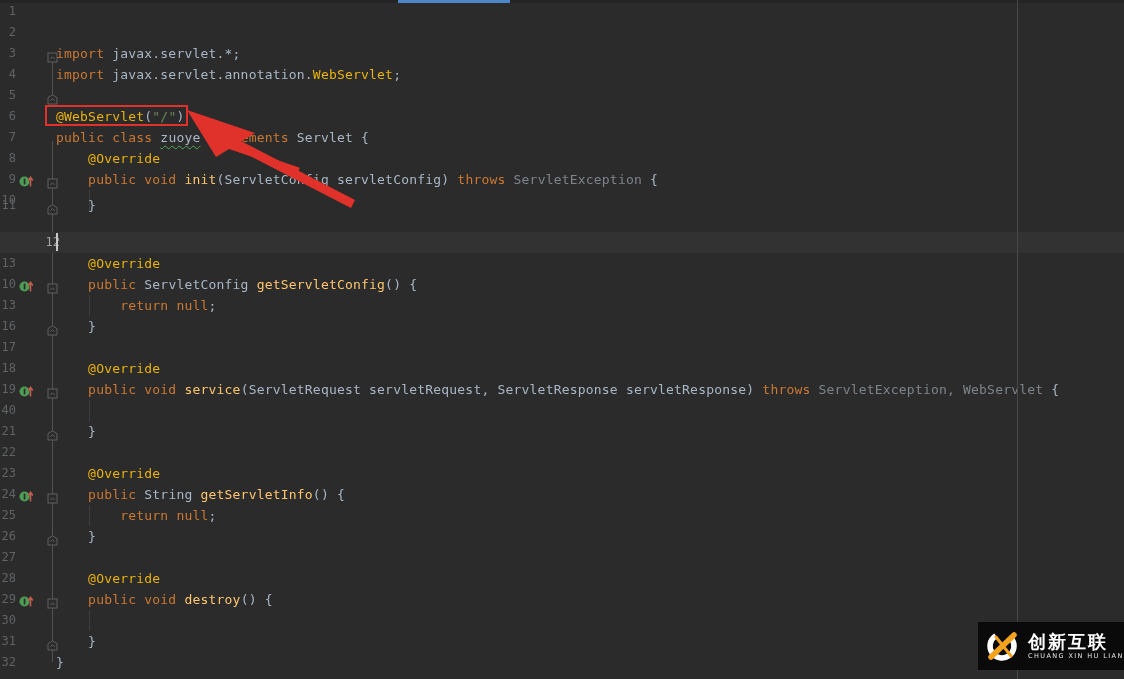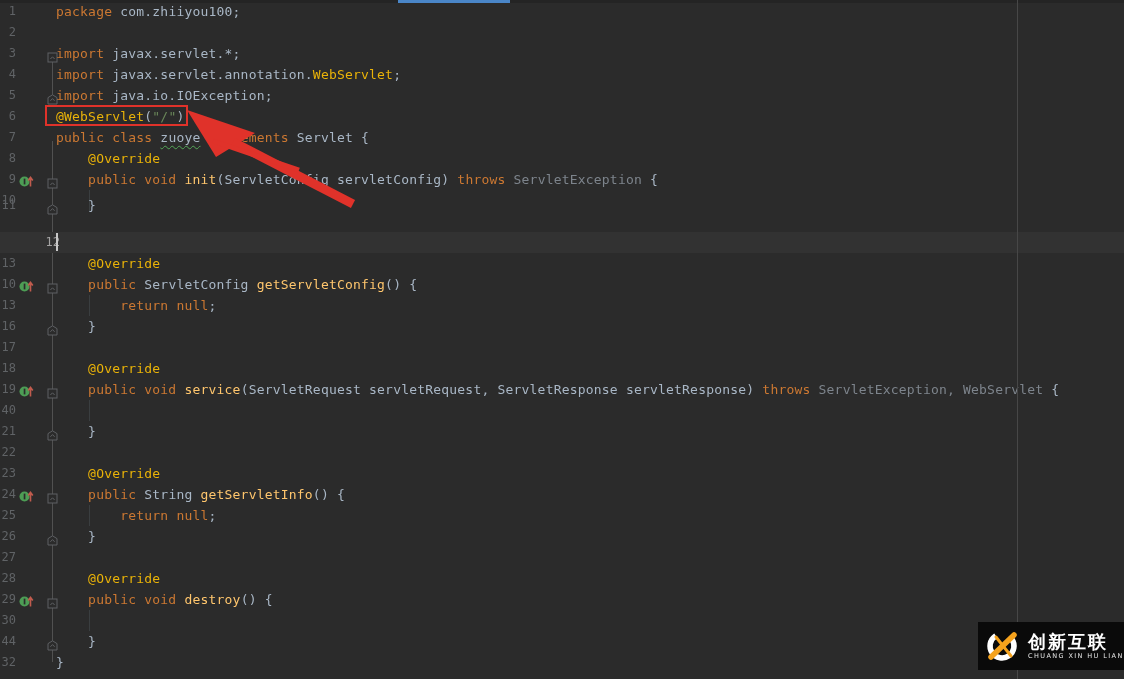--- a/index.html
+++ b/index.html
@@ -48,21 +48,20 @@
 
   <div id="tabbar-edge"></div>
   <div id="tab-indicator" style="background: rgb(74, 134, 200);"></div>
 
   <div class="vline" style="left:52px;top:53px;height:42px;"></div>
   <div class="vline" style="left:52px;top:141px;height:521px;"></div>
 
   <div id="lines">
       <div class="row" style="top: 0px;">
         <span class="ln">1</span>
-        <span class="code"><span class="tk-kw">package </span><span class="tk-def">com.zhiiyou100;</span></span>
       </div>
       <div class="row" style="top: 21px;">
         <span class="ln">2</span>
         <span class="code"></span>
       </div>
       <div class="row" style="top: 42px;">
         <span class="ln">3</span>
         <span class="fold"><svg width="11" height="11" viewBox="0 0 11 11">
             <rect x="1" y="1" width="9" height="9" fill="#2b2b2b" stroke="#5f6164"></rect>
             <path d="M3.4 7 L5.5 4.8 L7.6 7" stroke="#5f6164" fill="none"></path>
@@ -72,21 +71,20 @@
       <div class="row" style="top: 63px;">
         <span class="ln">4</span>
         <span class="code"><span class="tk-kw">import </span><span class="tk-def">javax.servlet.annotation.</span><span class="tk-ann">WebServlet</span><span class="tk-def">;</span></span>
       </div>
       <div class="row" style="top: 84px;">
         <span class="ln">5</span>
         <span class="fold"><svg width="11" height="11" viewBox="0 0 11 11">
             <polygon points="5.5,0.8 10,3.6 10,10 1,10 1,3.6" fill="#2b2b2b" stroke="#5f6164"></polygon>
             <path d="M3.4 6.8 L5.5 4.6 L7.6 6.8" stroke="#5f6164" fill="none"></path>
           </svg></span>
-        <span class="code"><span class="tk-kw">import </span><span class="tk-def">java.io.IOException;</span></span>
       </div>
       <div class="row" style="top: 105px;">
         <span class="ln">6</span>
         <span class="code"><span class="tk-ann">@WebServlet</span><span class="tk-def">(</span><span class="tk-str">"/"</span><span class="tk-def">)</span></span>
       </div>
       <div class="row" style="top: 126px;">
         <span class="ln">7</span>
         <span class="code"><span class="tk-kw">public class </span><span class="tk-warn">zuoye</span><span class="tk-kw"> implements </span><span class="tk-def">Servlet {</span></span>
       </div>
       <div class="row" style="top: 147px;">
@@ -241,21 +239,21 @@
             <path d="M3.4 7 L5.5 4.8 L7.6 7" stroke="#5f6164" fill="none"></path>
           </svg></span>
         <span class="code"><span class="tk-kw">    public void </span><span class="tk-meth">destroy</span><span class="tk-def">() {</span></span>
       </div>
       <div class="row" style="top: 609px;">
         <span class="ln">30</span>
         <span class="iguide" style="left: 89px; top: 0px; height: 21px;"></span>
         <span class="code"></span>
       </div>
       <div class="row" style="top: 630px;">
-        <span class="ln">44</span>
+        <span class="ln">31</span>
         <span class="fold"><svg width="11" height="11" viewBox="0 0 11 11">
             <polygon points="5.5,0.8 10,3.6 10,10 1,10 1,3.6" fill="#2b2b2b" stroke="#5f6164"></polygon>
             <path d="M3.4 6.8 L5.5 4.6 L7.6 6.8" stroke="#5f6164" fill="none"></path>
           </svg></span>
         <span class="code"><span class="tk-def">    }</span></span>
       </div>
       <div class="row" style="top: 651px;">
         <span class="ln">32</span>
         <span class="code"><span class="tk-def">}</span></span>
       </div>

